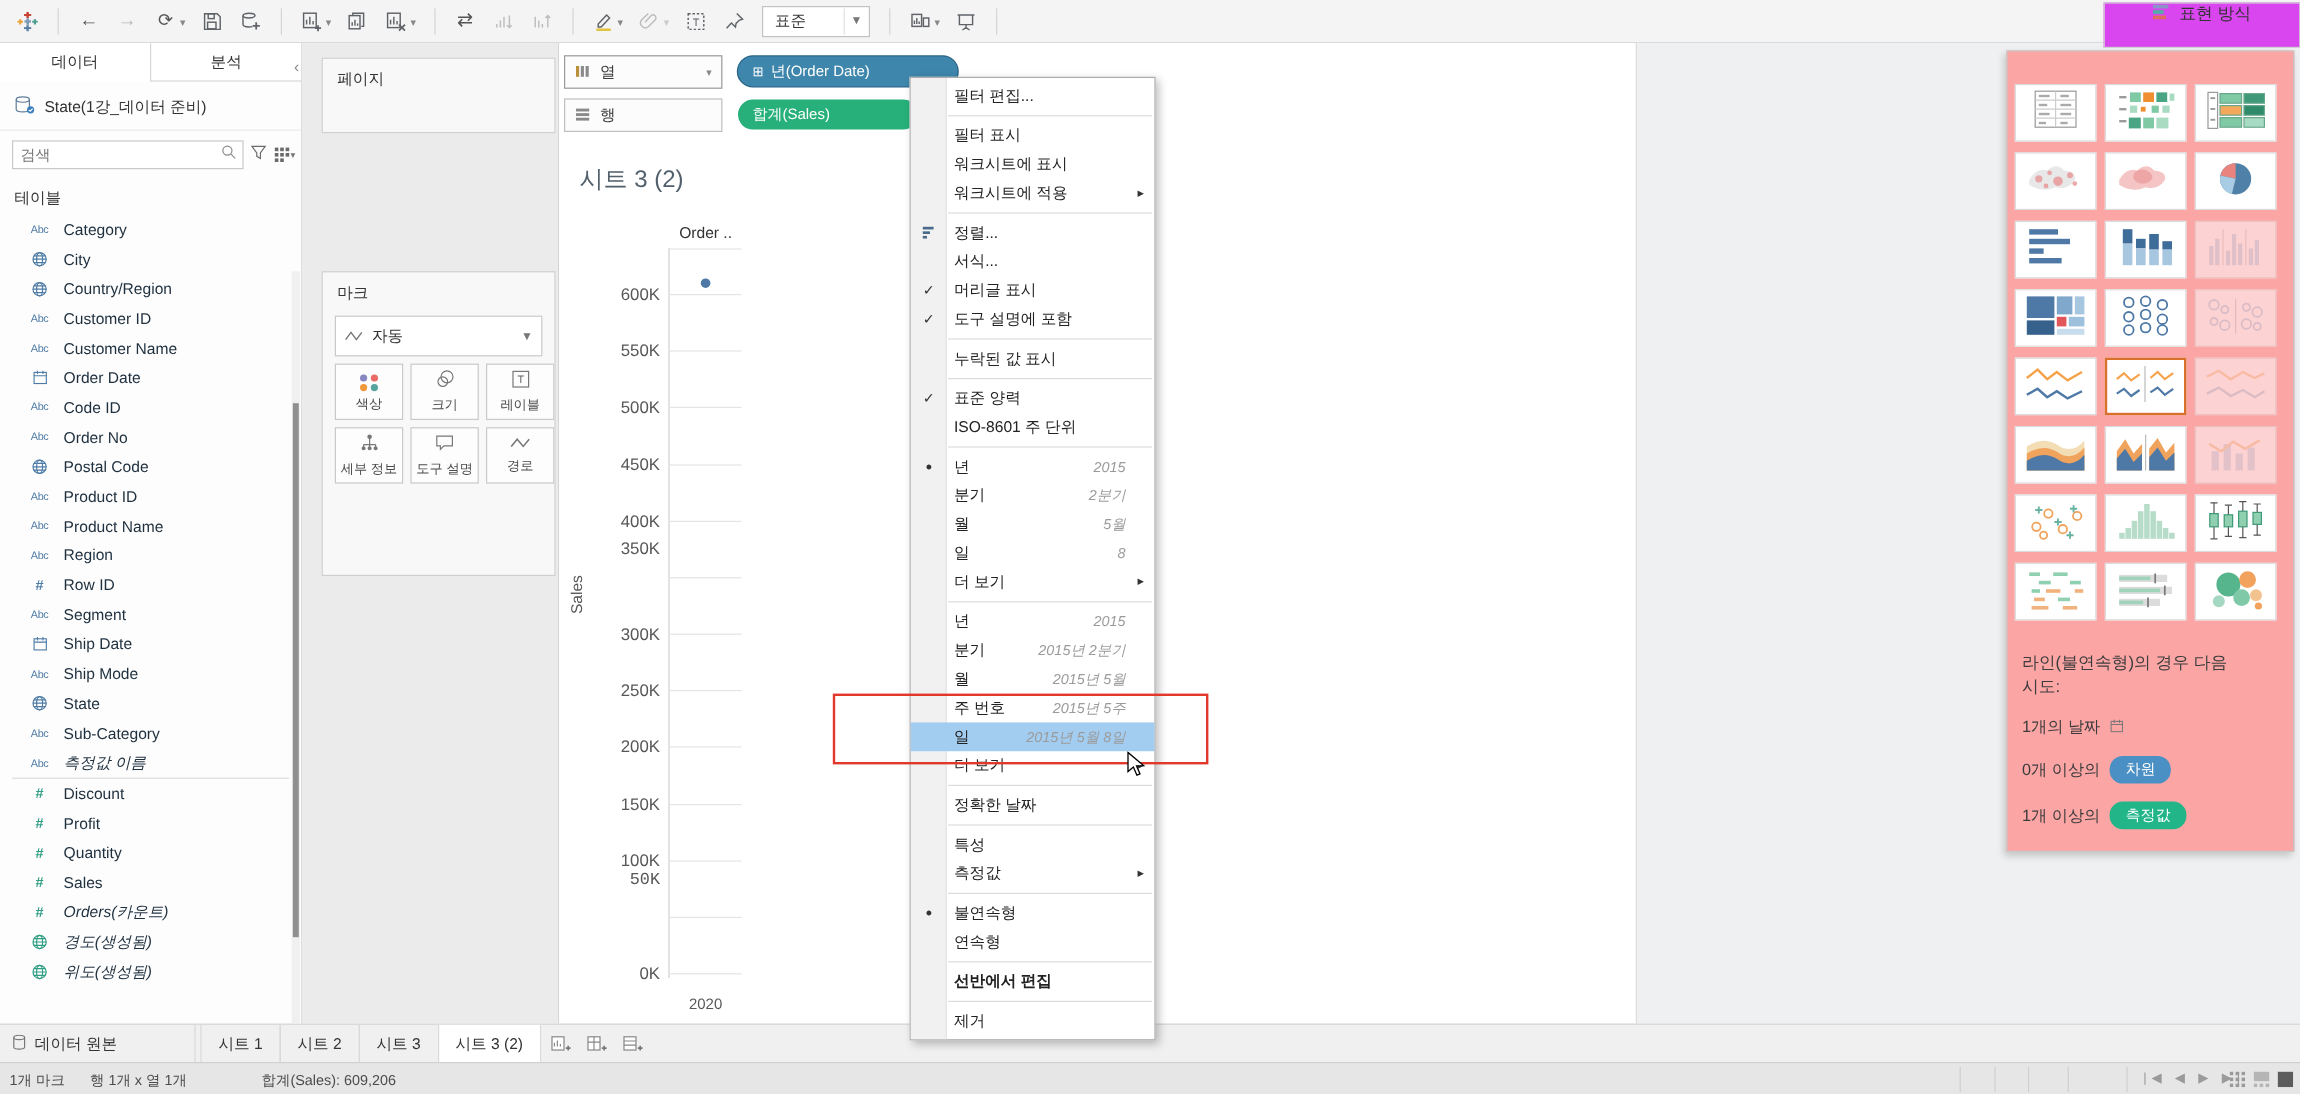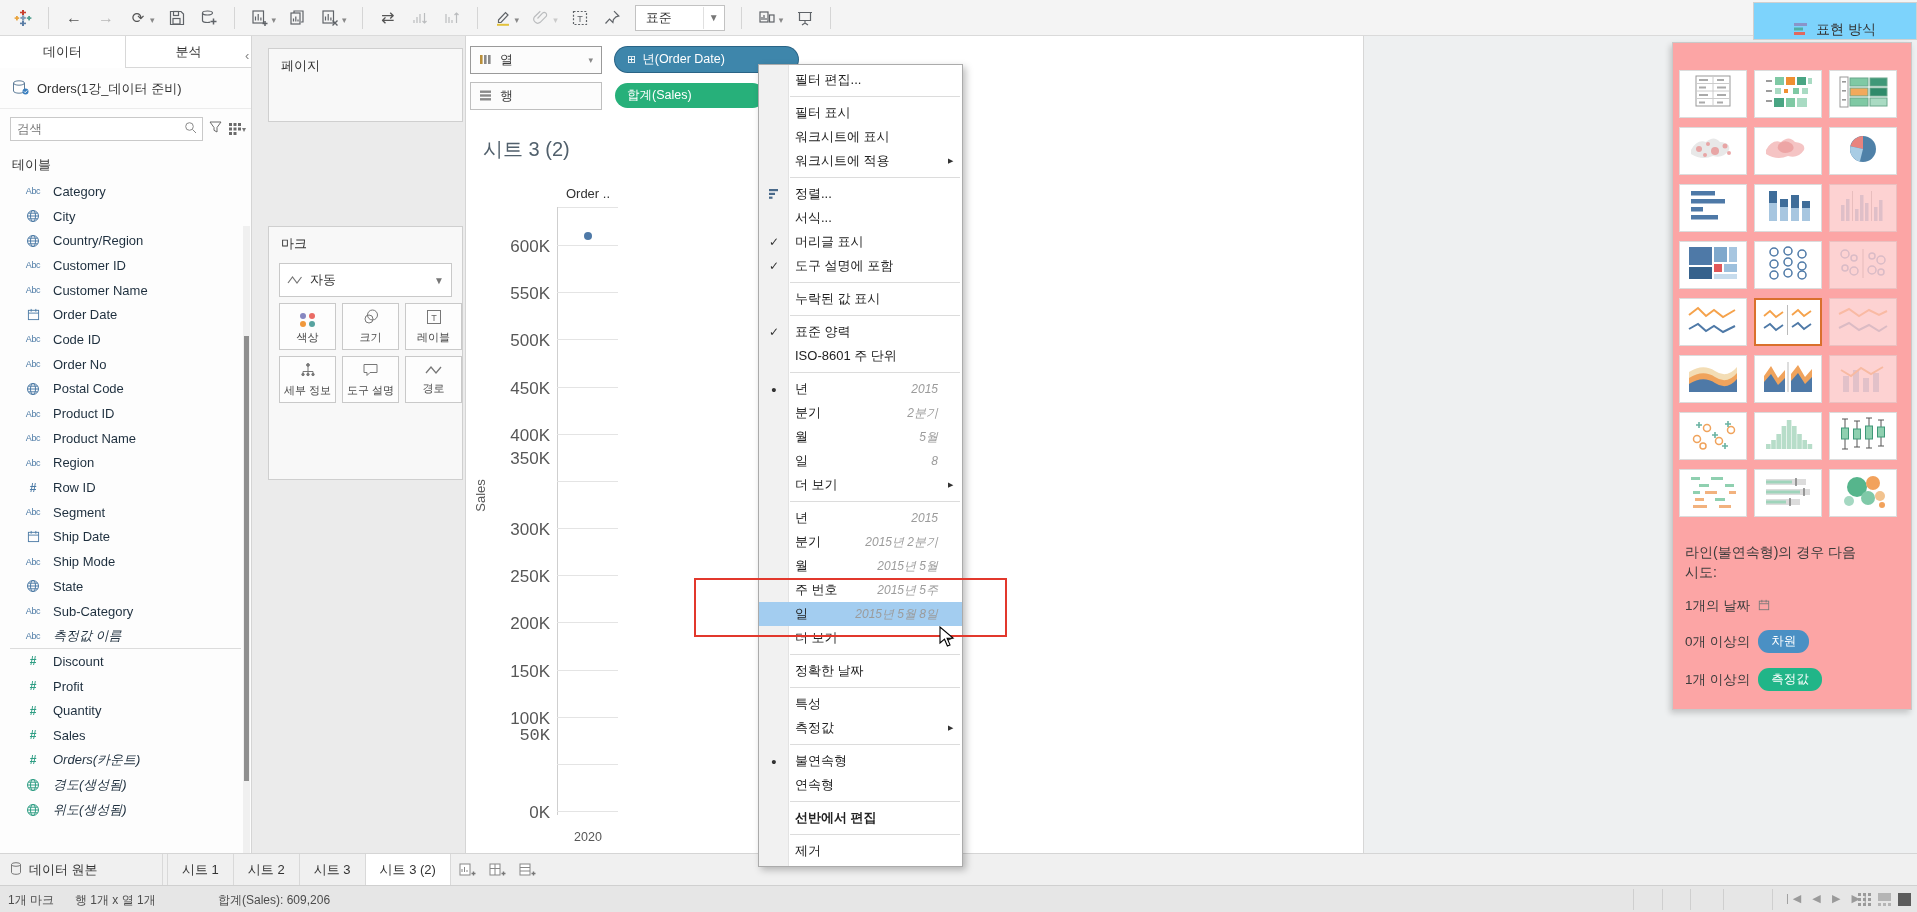--- a/index.html
+++ b/index.html
@@ -15,22 +15,22 @@
   .tglyph{display:inline-flex;align-items:center;justify-content:center;width:20px;height:20px}
   .g{font-size:16px;color:#555;line-height:1}
   .tsep{width:1px;height:22px;background:#d5d5d5;margin:0 6px;flex:none}
   .hascaret .tcaret::after{content:"▾";font-size:9px;color:#888;margin-left:2px}
   #fit-combo{display:flex;align-items:center;width:88px;height:24px;background:#fff;border:1px solid #c2c2c2;
              margin:0 4px;font-size:13px;color:#333}
   #fit-combo .lbl{flex:1;padding-left:10px}
   #fit-combo .dd{width:20px;text-align:center;color:#777;font-size:10px;border-left:1px solid #e0e0e0;line-height:22px}
 
   
-  #showme-btn{left:1753px;top:2px;width:162px;height:36px;background:#7dd3fc;border:1px solid #d0d0d0;
-              display:flex;align-items:flex-end;justify-content:center;gap:8px;font-size:14px;color:#333;z-index:25}
+  #showme-btn{left:1753px;top:2px;width:162px;height:36px;background:#d946ef;border:1px solid #d0d0d0;
+              display:flex;align-items:flex-start;justify-content:center;gap:8px;font-size:14px;color:#333;z-index:25}
   #showme-panel{left:1672px;top:42px;width:240px;height:668px;background:#fca5a5;border:1px solid #c9c9c9;
                 box-shadow:-2px 3px 6px rgba(0,0,0,.18);z-index:20;box-sizing:border-box}
   #thumbs{display:grid;grid-template-columns:repeat(3,68px);gap:9px 7px;padding:27px 0 0 6px}
   .thumb{width:68px;height:48px;border:1px solid #dcdcdc;background:#fff;box-sizing:border-box;
          display:flex;align-items:center;justify-content:center;overflow:hidden}
   .thumb.selected{border:2px solid #d9702c}
   .thumb.disabled{opacity:.5}
   #showme-foot{padding:0 12px;font-size:14px;color:#3c3c3c}
   .sm-try{margin-top:26px;line-height:1.4}
   .sm-req{margin-top:15px;display:flex;align-items:center;gap:8px;font-size:13.5px}
@@ -63,21 +63,21 @@
   .fdiv{height:1px;background:#dcdcdc;margin:0 10px}
   #vscroll{left:243px;top:226px;width:7px;height:627px;background:#f0f0f0;z-index:5}
   #vscroll .vthumb{position:absolute;left:1px;top:110px;width:5px;height:445px;background:#8f8f8f}
   #collapse-chevron{left:245px;top:48px;font-size:13px;color:#888;z-index:6}
 
   
   #shelfpanel{left:252px;top:36px;width:214px;height:817px;background:#ebebeb;box-sizing:border-box;
               border-right:1px solid #d5d5d5}
   .card{position:absolute;background:#f8f8f8;border:1px solid #cfcfcf;box-sizing:border-box}
   .cardtitle{font-size:13px;color:#333;padding:8px 0 0 12px}
-  #card-pages{left:16px;top:12px;width:195px;height:74px}
+  #card-pages{left:16px;top:12px;width:195px;height:63px}
   #card-filters{left:16px;top:92px;width:195px;height:92px}
   #card-marks{left:16px;top:190px;width:195px;height:254px}
   .fpill{margin:10px 8px 0 8px;height:22px;border-radius:11px;background:#4d9ab8;color:#fff;font-size:12.5px;
          display:flex;align-items:center;padding:0 12px;white-space:nowrap}
   #marktype{margin:10px 10px 4px 10px;height:24px;border:1px solid #c9c9c9;background:#fff;display:flex;
             align-items:center;gap:7px;padding:16px 7px;font-size:13px;color:#333;box-sizing:border-box}
   #marktype .dd{margin-left:auto;color:#777;font-size:10px;border-left:1px solid #e0e0e0;padding-left:6px;align-self:stretch;display:flex;align-items:center}
   #markbtns{display:grid;grid-template-columns:repeat(3,57px);gap:6px;margin:6px 0 0 10px}
   .mbtn{width:57px;height:47px;border:1px solid #c9c9c9;background:#fdfdfd;box-sizing:border-box;
         display:flex;flex-direction:column;align-items:center;justify-content:center;gap:3px;font-size:11px;color:#4a4a4a}
@@ -91,21 +91,21 @@
             border:1px solid #bfbfbf;font-size:13px;color:#3c3c3c;box-sizing:border-box}
   #colshelf{left:4px;top:10px;width:132px;height:28px;border-color:#9a9a9a}
   #rowshelf{left:4px;top:46px;width:132px;height:28px}
   #colshelf .dd{margin-left:auto;color:#888;font-size:9px}
   .pill{position:absolute;height:25px;border-radius:13px;color:#fff;font-size:12.5px;display:inline-flex;
         align-items:center;padding:0 12px;gap:6px;box-sizing:border-box;white-space:nowrap}
   #colpill{left:149px;top:11px;width:183px;background:#3e86ab;box-shadow:0 0 0 1px #2a6486}
   #rowpill{left:149px;top:47px;width:150px;background:#27b07a}
   #sheet-title{position:absolute;left:17px;top:100px;font-size:20px;color:#51606c}
   .colheader{position:absolute;left:80px;top:150px;width:84px;text-align:center;font-size:13px;color:#333}
-  .ytlabel{position:absolute;width:62px;text-align:right;font-size:17px;color:#575757}
+  .ytlabel{position:absolute;width:62px;text-align:right;font-size:14px;color:#575757}
   .gridline{position:absolute;height:1px;background:#e4e4e4}
   #yaxisline{position:absolute;left:91px;top:171px;width:1px;height:608px;background:#cfcfcf}
   .panetop{position:absolute;left:91px;top:171px;width:61px;height:1px;background:#e4e4e4}
   .dot{position:absolute;width:8px;height:8px;border-radius:50%;background:#4e79a7}
   .xtlabel{position:absolute;width:80px;text-align:center;font-size:12.5px;color:#575757}
   #ylab{position:absolute;left:-2px;top:452px;font-size:13px;color:#575757;transform:rotate(-90deg);transform-origin:center}
 
   
   #cmenu{left:758px;top:64px;width:205px;background:#fff;border:1px solid #ababab;
          box-shadow:3px 3px 7px rgba(0,0,0,.25);padding:3px 0;z-index:30;box-sizing:border-box}
@@ -340,21 +340,21 @@
         <span>분석</span>
       </div>
     </div>
   <div id="dsrow">
     <span><svg width="17" height="15" viewBox="0 0 17 15">
           <ellipse cx="7" cy="3" rx="5.5" ry="2.2" fill="none" stroke="#5f7d99"></ellipse>
           <path d="M1.5 3 v8 c0 1.2 2.5 2.2 5.5 2.2 s5.5-1 5.5-2.2 V3" fill="none" stroke="#5f7d99"></path>
           <circle cx="13.5" cy="11.5" r="3" fill="#3a7fbf"></circle>
           <path d="M12 11.5 l1.2 1.2 2-2.2" stroke="#fff" fill="none"></path>
         </svg></span>
-    <span>Orders(1강_데이터 준비)</span>
+    <span>State(1강_데이터 준비)</span>
   </div>
   <div id="searchrow">
     <span id="search-box">
       <input placeholder="검색" style="">
       <span style="padding-right:5px"><svg width="13" height="13" viewBox="0 0 13 13">
             <circle cx="5.5" cy="5.5" r="3.8" fill="none" stroke="#8a8a8a"></circle>
             <path d="M8.5 8.5 L12 12" stroke="#8a8a8a"></path>
           </svg></span>
     </span>
     <span><svg width="15" height="14" viewBox="0 0 14 14">

